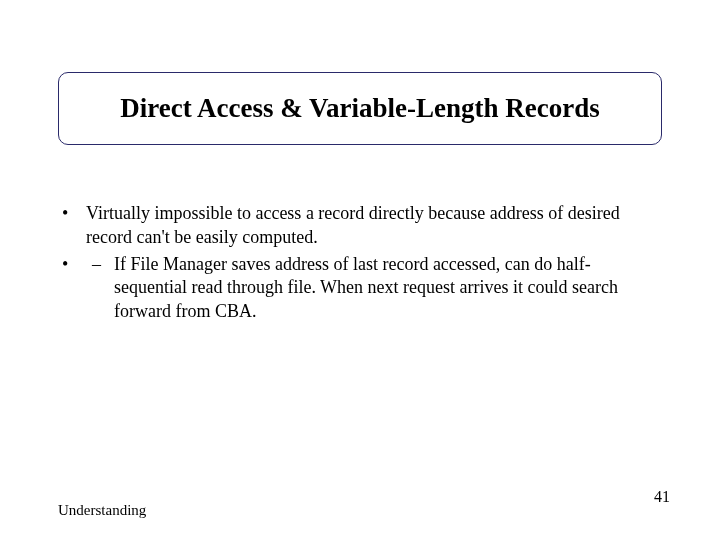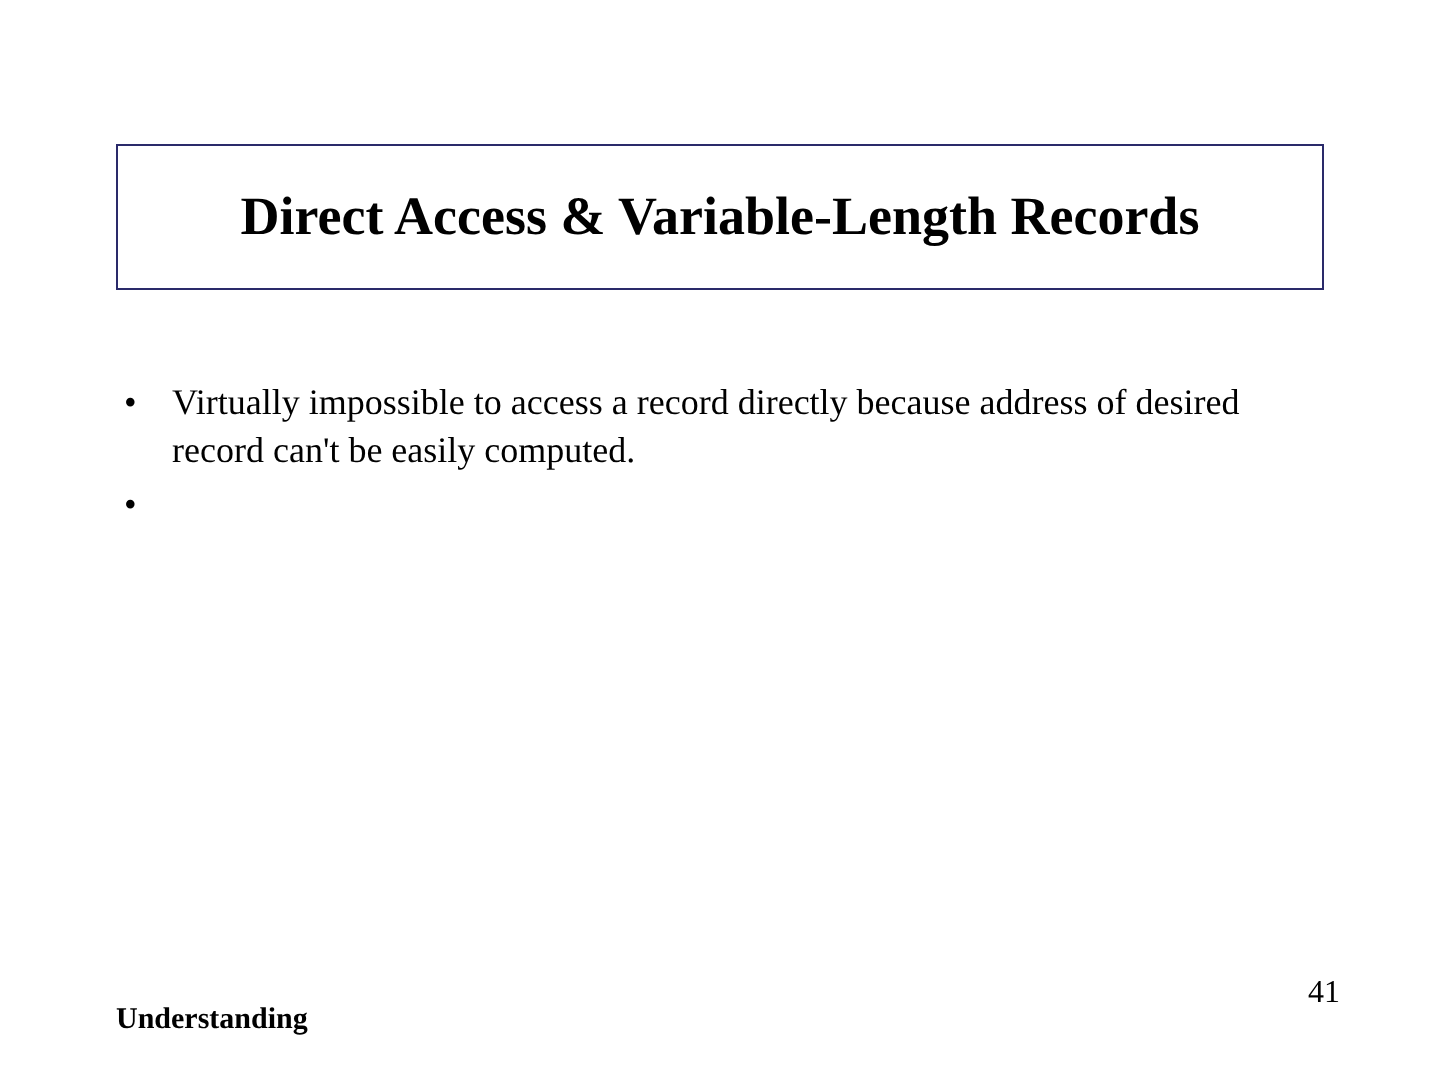--- a/index.html
+++ b/index.html
@@ -1,15 +1,15 @@
 <!DOCTYPE html>
 <html><head>
 <meta charset="utf-8">
 <style>
-  * { margin: 0; padding: 0; box-sizing: border-box; }
+  * { margin: 0; padding: 0; box-sizing: border-box; border-radius: 10px; }
   body {
     width: 720px;
     height: 540px;
     background: #ffffff;
     font-family: "Times New Roman", Times, serif;
     color: #000000;
     position: relative;
     padding: 0;
   }
   .slide {
@@ -26,21 +26,21 @@
     padding: 20px 12px;
     text-align: center;
   }
   .title-text {
     font-size: 27px;
     font-weight: bold;
     color: #000000;
   }
   .content {
     position: absolute;
-    top: 190px;
+    top: 202px;
     left: 58px;
     right: 58px;
     font-size: 18px;
     line-height: 1.32;
   }
   ul.level1 {
     list-style: none;
     padding-left: 0;
   }
   ul.level1 > li {
@@ -72,21 +72,20 @@
     top: 0;
     font-size: 18px;
   }
   .footer-left {
     position: absolute;
     bottom: 20px;
     left: 58px;
     font-size: 15px;
     line-height: 1.25;
     color: #000000;
-    font-weight: bold;
   }
   .footer-right {
     position: absolute;
     bottom: 34px;
     right: 50px;
     font-size: 16px;
     color: #000000;
   }
 </style>
 </head>
@@ -98,20 +97,23 @@
     <div class="title-text">Direct Access &amp; Variable-Length Records</div>
   </div>
 
   <div class="content">
     <ul class="level1">
       <li>
         <span>Virtually impossible to access a record directly because address of desired record can't be easily computed.</span>
       </li>
       <li>
         <ul class="level2">
+          <li>
+            <span>If File Manager saves address of last record accessed, can do half-sequential read through file. When next request arrives it could search forward from CBA.</span>
+          </li>
         </ul>
       </li>
     </ul>
   </div>
 
   <div class="footer-left">
     <div>Understanding</div>
   </div>
 
   <div class="footer-right">41</div>

